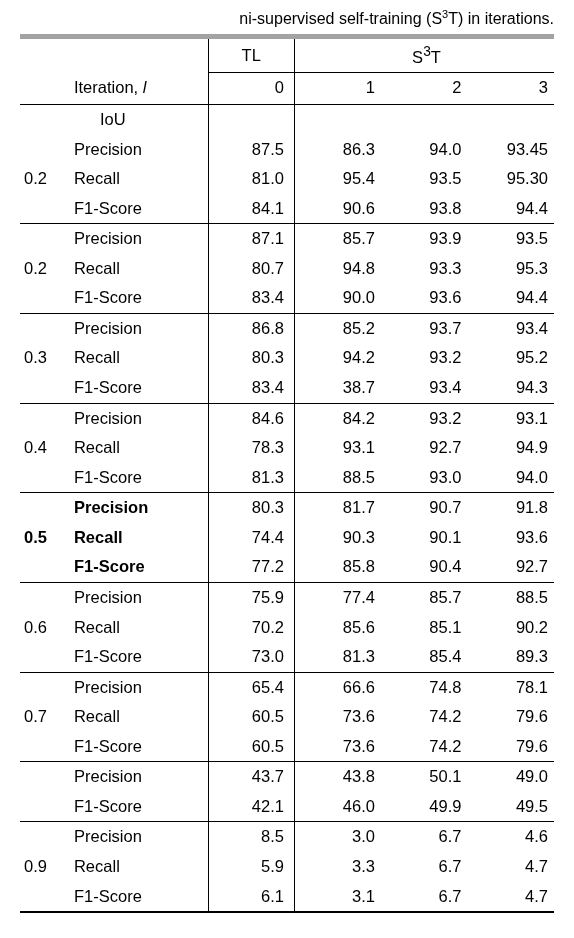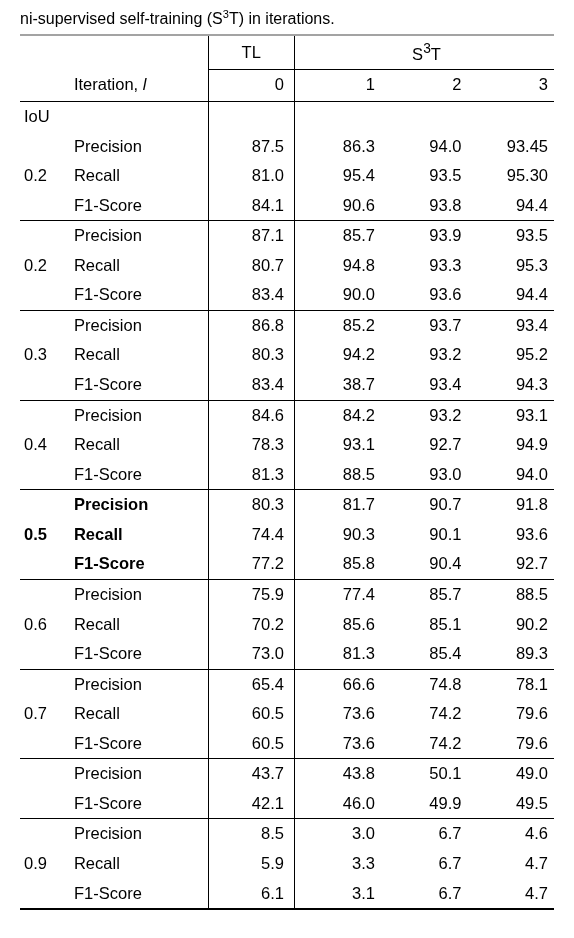--- a/index.html
+++ b/index.html
@@ -12,20 +12,21 @@
       font-size: 16px;
       background: #fff;
       padding: 8px 20px;
       width: 574px;
     }
     .caption {
       font-size: 16px;
       margin-bottom: 6px;
       color: #000;
       white-space: nowrap;
+      text-align: right;
     }
     .caption sup {
       font-size: 11px;
       vertical-align: super;
     }
     table {
       border-collapse: collapse;
       width: 100%;
       font-size: 16.5px;
       line-height: 1.55;
@@ -49,33 +50,33 @@
     }
     .num {
       text-align: right;
       min-width: 56px;
     }
     .vline-left {
       border-left: 1px solid #000;
       padding-left: 10px;
     }
     .top-double {
-      border-top: 2px solid #a3a3a3;
+      border-top: 5px solid #a3a3a3;
     }
     .bottom-double {
       border-bottom: 2px solid #000;
     }
     .hrule {
       border-bottom: 1px solid #000;
     }
     .bold {
       font-weight: bold;
     }
     .section-label {
-      text-align: left;
+      text-align: center;
       padding-left: 4px;
     }
     .hdr-span {
       text-align: center;
     }
     .cline {
       border-bottom: 1px solid #000;
     }
     .iter-row td {
       padding-bottom: 3px;

